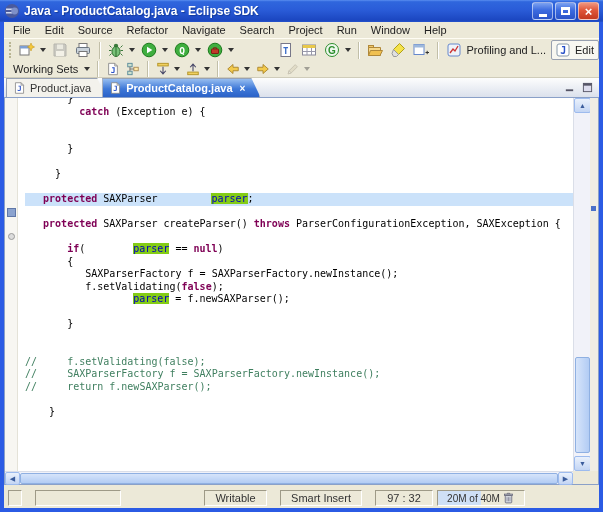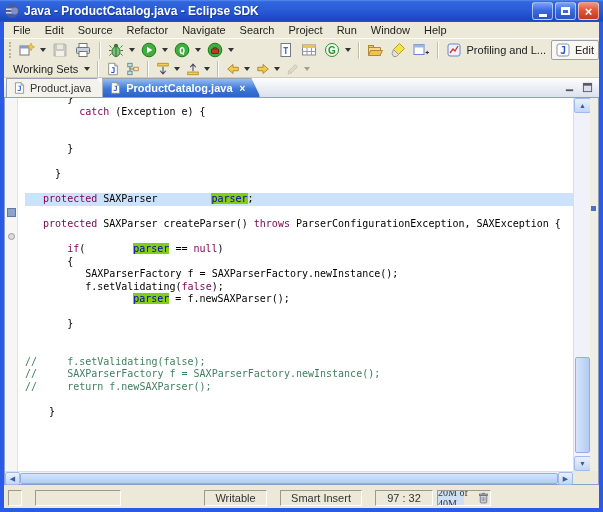--- a/index.html
+++ b/index.html
@@ -69,21 +69,21 @@
     border-right:1px solid #e4e2d8; }
   .marker-occ { position:absolute; left:2px; width:9px; height:9px; background:#8ba3cf;
     border:1px solid #5f77a8; }
   .marker-ovr { position:absolute; left:3px; width:7px; height:7px; border:1px solid #9a9a9a;
     border-radius:50%; background:#dcdcdc; }
   .codeview { position:absolute; left:14px; right:25px; top:0; bottom:13px; overflow:hidden; background:#fff; }
   .codelines { margin-top:-5px; padding-left:6px; font-family:"DejaVu Sans Mono", monospace;
     font-size:10px; line-height:12.5px; }
   .cl { white-space:pre; min-height:12.5px; }
   .cl.current { background:#cbe2fa; }
-  .k { color:#7f0055; font-weight:normal; }
+  .k { color:#7f0055; font-weight:bold; }
   .c { color:#3f7f5f; }
   .f { color:#0000c0; }
   .o { background:#84cc16;margin-left:48px; }
 
   .vscroll { position:absolute; top:0; right:8px; width:17px; bottom:13px; background:#f1f2f9;
     border-left:1px solid #dadee8; }
   .sarrow { position:absolute; background:linear-gradient(180deg,#eaf1fc,#c3d5f4); border:1px solid #9dbbee;
     border-radius:2px; color:#3a5c9c; font-size:7px; display:flex; align-items:center; justify-content:center; }
   .vscroll .up { top:0; left:0; width:17px; height:15px; }
   .vscroll .down { bottom:0; left:0; width:17px; height:15px; }
@@ -100,21 +100,21 @@
   .corner { position:absolute; right:0; bottom:0; width:25px; height:13px; background:#ece9d8; }
 
   
   .statusbar { position:absolute; left:0; right:0; bottom:0; height:20px; display:flex; align-items:center;
     padding-left:4px; font-size:11px; color:#333; }
   .scell { height:16px; border:1px solid; border-color:#9e9a87 #fff #fff #9e9a87; display:flex;
     align-items:center; justify-content:center; margin-right:13px; background:#ece9d8; position:relative; }
   .scell.c1 { width:14px; } .scell.c2 { width:86px; margin-right:0; }
   .sgap { width:83px; }
   .scell.w1 { width:63px; } .scell.w2 { width:82px; } .scell.w3 { width:58px; margin-right:4px; }
-  .scell.heap { width:54px; overflow:hidden;font-family:Liberation Serif, serif; }
+  .scell.heap { width:88px; overflow:hidden; }
   .heapfill { position:absolute; left:0; top:0; bottom:0; width:50%; background:#cfe0f6; }
   .heaptxt { position:relative; z-index:1; font-size:10px; }
   .trash { position:relative; z-index:1; width:13px; height:14px; margin-left:2px; display:inline-flex; }
   .trash svg { width:13px; height:14px; }
 </style>
 </head>
 <body>
 
 <div class="window">
   <div class="titlebar">

